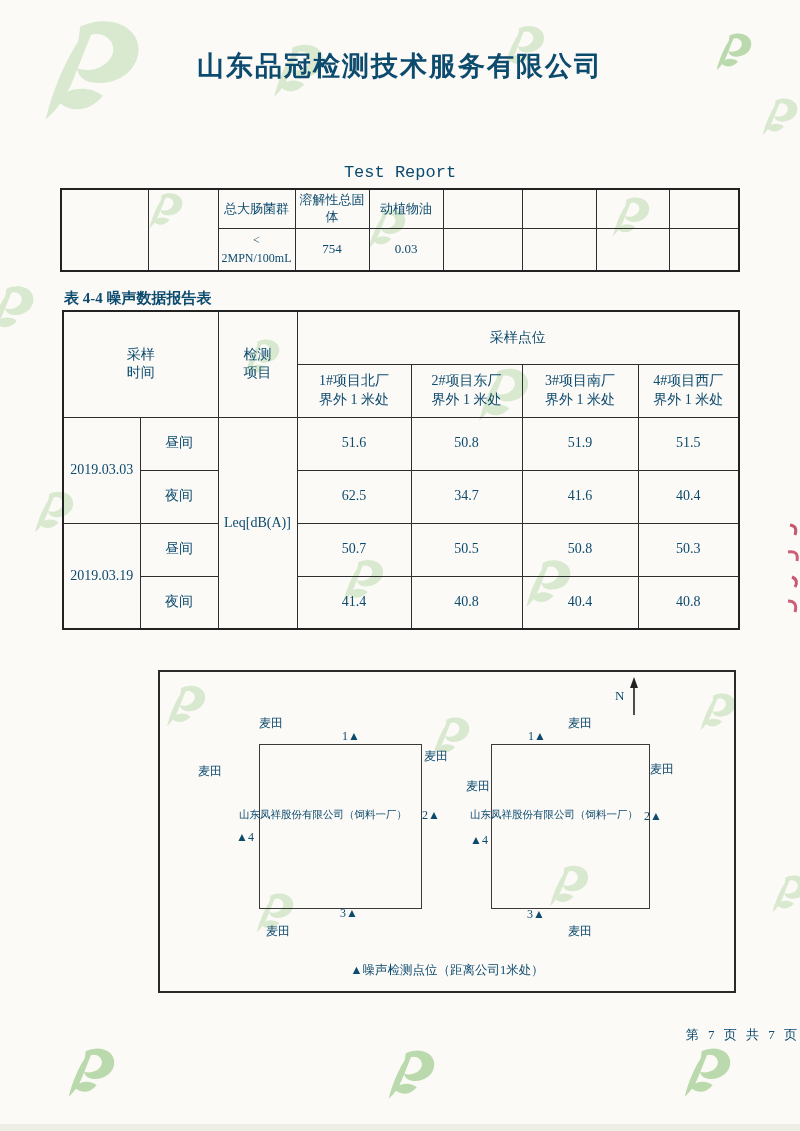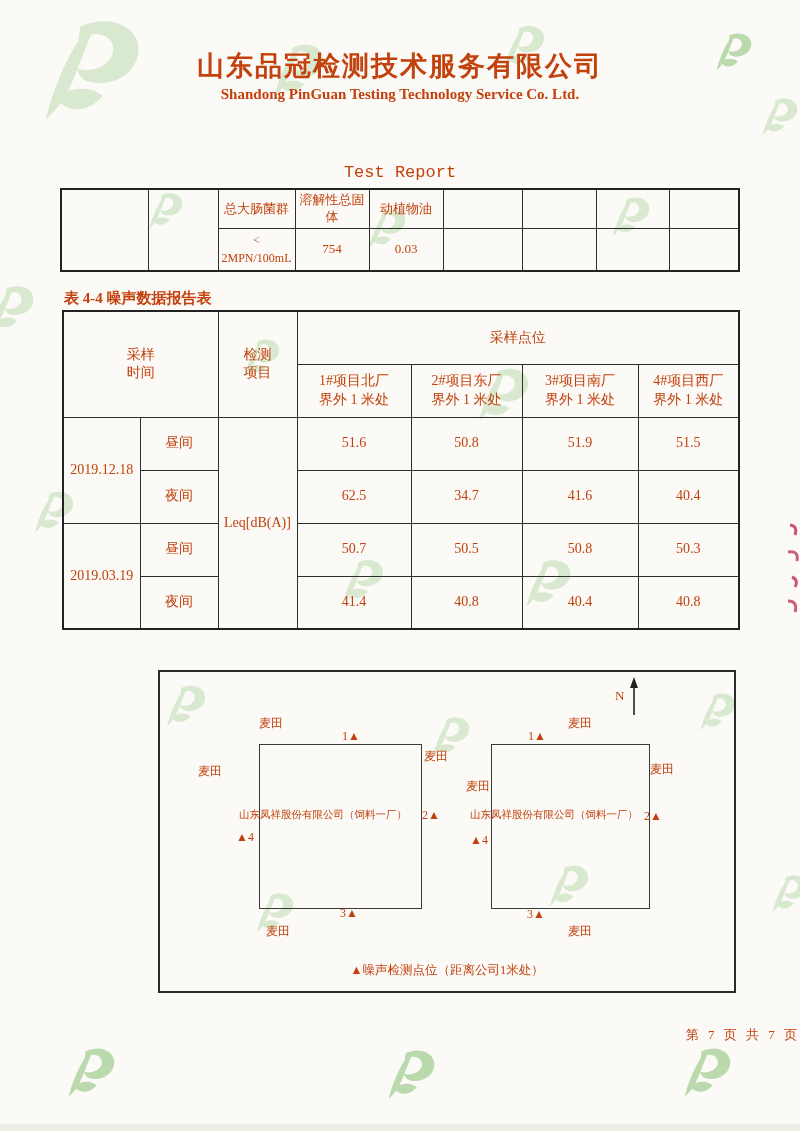--- a/index.html
+++ b/index.html
@@ -1,19 +1,19 @@
 <!DOCTYPE html>
 <html><head>
 <meta charset="utf-8">
 <style>
   html,body{margin:0;padding:0;background:#888;}
   .page{
     position:relative;width:800px;height:1131px;margin:0 auto;
     background:#fbfaf7;overflow:hidden;
-    font-family:"Liberation Serif","DejaVu Serif",serif;color:#c2410c;
+    font-family:"Liberation Serif","DejaVu Serif",serif;color:#0c4a6e;
   }
   
   .wm{position:absolute;color:#abd29a;pointer-events:none;}
   .wm svg{display:block;width:100%;height:100%;}
   .wm-light{opacity:.42;}
   .wm-strong{opacity:.8;}
   
   .company-cn{position:absolute;top:48px;left:0;width:100%;text-align:center;
     font-size:27px;font-weight:bold;letter-spacing:2px;}
   .company-en{position:absolute;top:86px;left:0;width:100%;text-align:center;
@@ -183,21 +183,20 @@
         </svg>
       </div>
       <div class="wm wm-strong" style="left:676px;top:1044px;width:58px;height:55px;">
      <svg viewBox="0 0 100 100">
           <use href="#wm-logo"></use>
         </svg>
       </div>
     </div>
 
   <div class="company-cn">山东品冠检测技术服务有限公司</div>
-  <div class="company-en">Shandong PinGuan Testing Technology Service Co. Ltd.</div>
   <div class="title-en">Test Report</div>
 
   <table class="t1">
     <colgroup>
       <col style="width:87px">
         <col style="width:70px">
         <col style="width:77px">
       <col style="width:74px">
         <col style="width:74px">
         <col style="width:79px">
@@ -255,21 +254,21 @@
       <td>1#项目北厂
 界外 1 米处</td>
       <td>2#项目东厂
 界外 1 米处</td>
       <td>3#项目南厂
 界外 1 米处</td>
       <td>4#项目西厂
 界外 1 米处</td>
     </tr>
     <tr>
-      <td rowspan="2">2019.12.18</td>
+      <td rowspan="2">2019.03.03</td>
       <td>昼间</td>
       <td rowspan="4">Leq[dB(A)]</td>
       <td class="val">51.6</td>
       <td class="val">50.8</td>
       <td class="val">51.9</td>
       <td class="val">51.5</td>
     </tr>
     <tr>
       <td>夜间</td>
       <td class="val">62.5</td>

